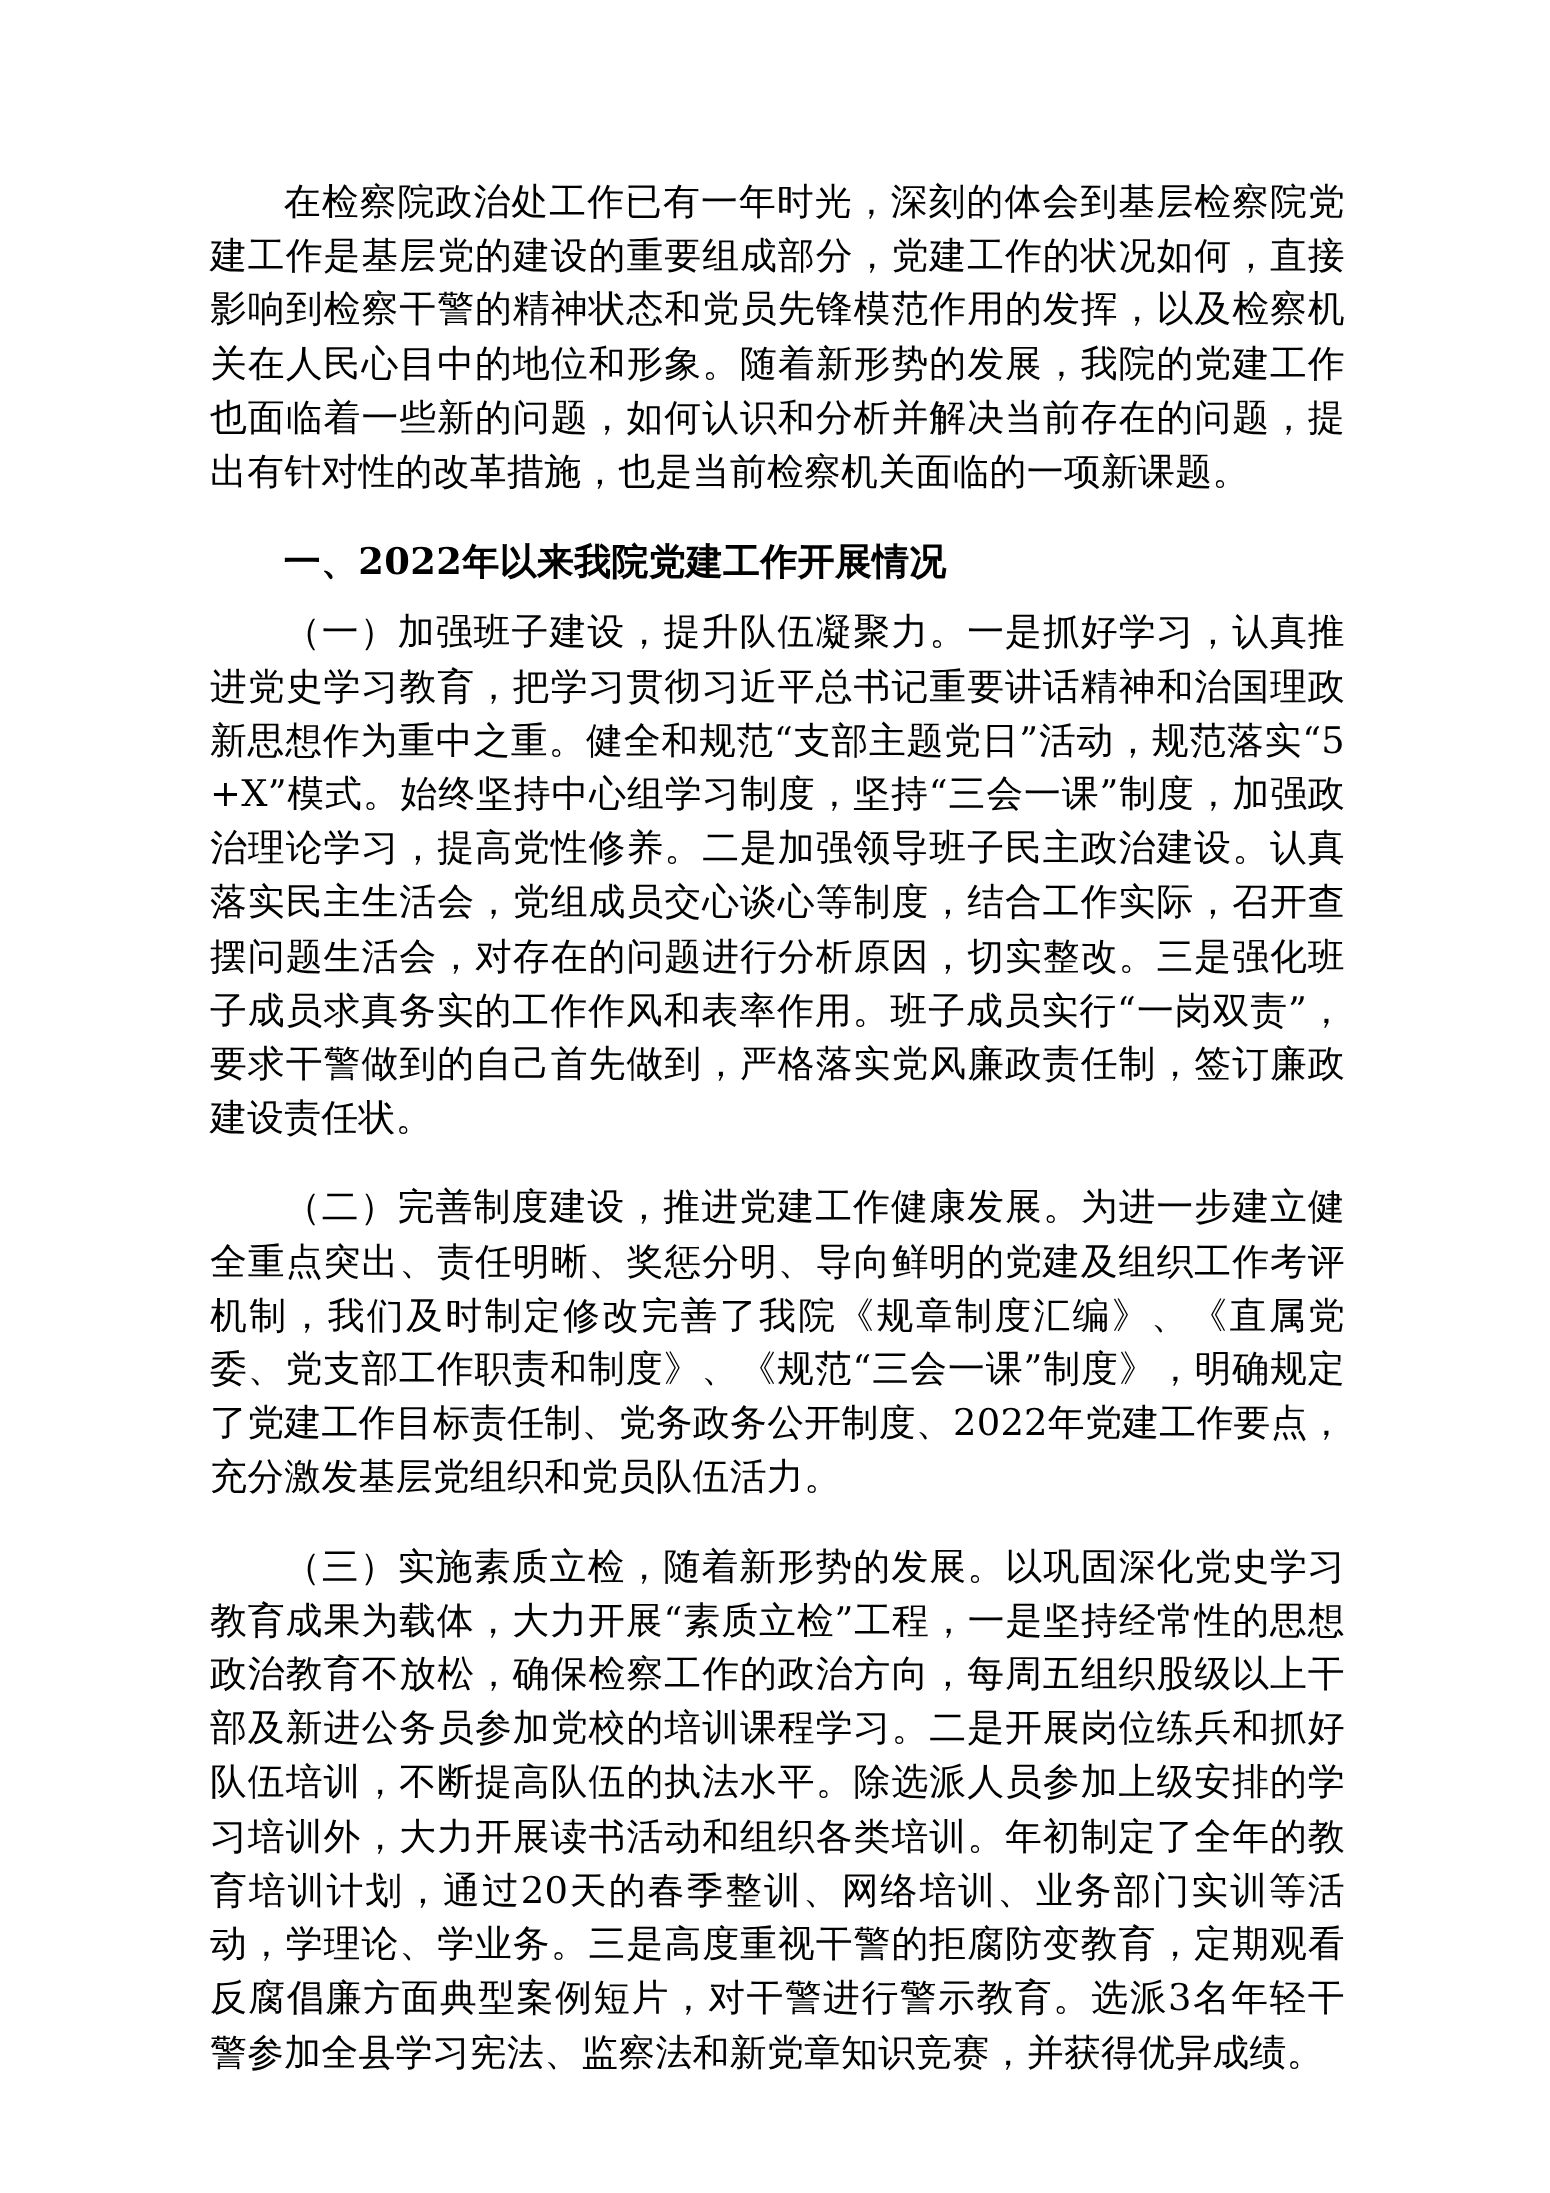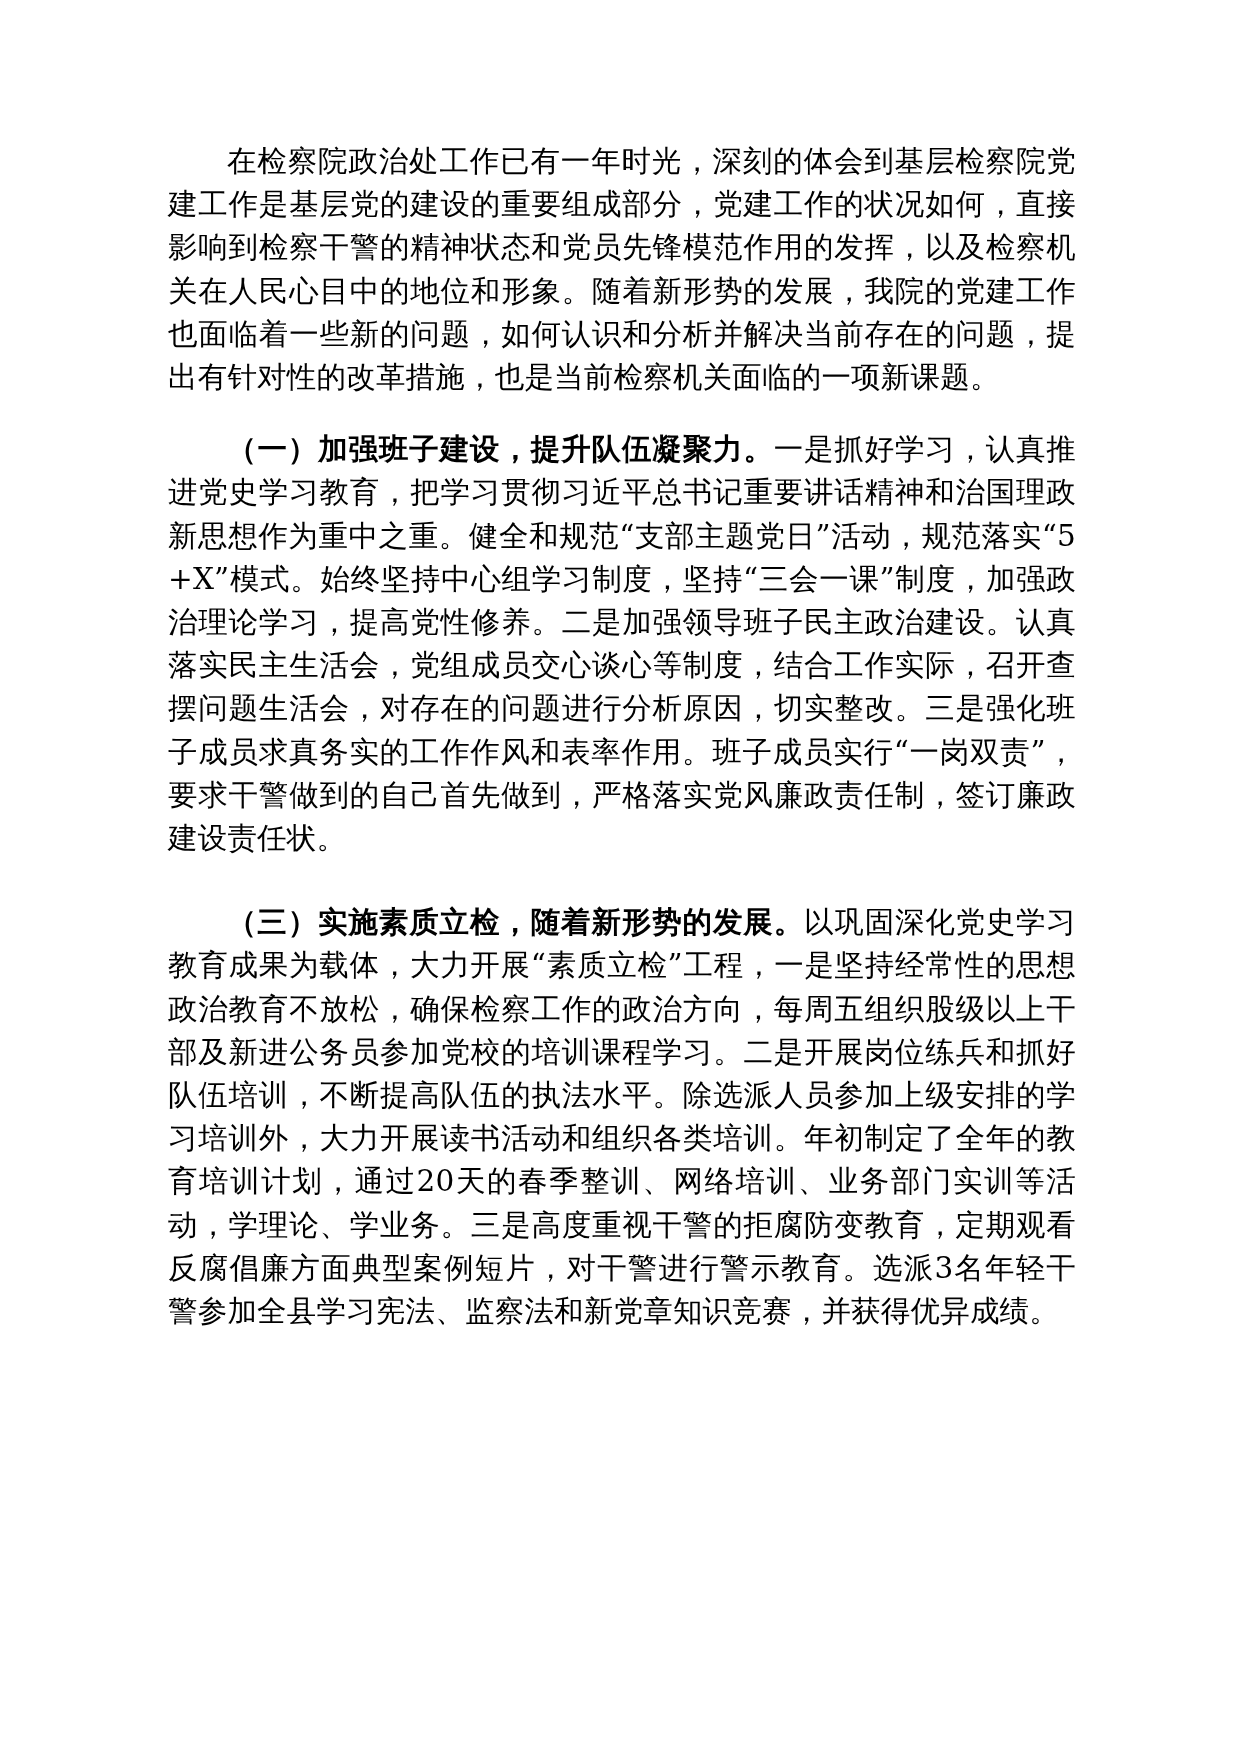--- a/index.html
+++ b/index.html
@@ -43,40 +43,42 @@
     line-height: 43.2px;
     text-indent: 2em;
     font-weight: 700;
     letter-spacing: 0.3px;
     text-align: left;
   }
   p.sub {
     margin: 14px 0 2px 0;
   }
   p.sub .lead {
-    font-weight: 700;
+    font-weight: 400;
     letter-spacing: 0.3px;
   }
   .spacer-sm { height: 12px; }
 </style>
 </head>
 <body>
 
 <div class="page">
   <div class="doc-body">
 
     <p class="para">在检察院政治处工作已有一年时光，深刻的体会到基层检察院党建工作是基层党的建设的重要组成部分，党建工作的状况如何，直接影响到检察干警的精神状态和党员先锋模范作用的发挥，以及检察机关在人民心目中的地位和形象。随着新形势的发展，我院的党建工作也面临着一些新的问题，如何认识和分析并解决当前存在的问题，提出有针对性的改革措施，也是当前检察机关面临的一项新课题。</p>
 
     <div class="spacer-sm"></div>
 
 
+    <p class="heading">一、2022年以来我院党建工作开展情况</p>
 
     <p class="para sub"><span class="lead">（一）加强班子建设，提升队伍凝聚力。</span><span>一是抓好学习，认真推进党史学习教育，把学习贯彻习近平总书记重要讲话精神和治国理政新思想作为重中之重。健全和规范“支部主题党日”活动，规范落实“5+X”模式。始终坚持中心组学习制度，坚持“三会一课”制度，加强政治理论学习，提高党性修养。二是加强领导班子民主政治建设。认真落实民主生活会，党组成员交心谈心等制度，结合工作实际，召开查摆问题生活会，对存在的问题进行分析原因，切实整改。三是强化班子成员求真务实的工作作风和表率作用。班子成员实行“一岗双责”，要求干警做到的自己首先做到，严格落实党风廉政责任制，签订廉政建设责任状。</span></p>
 
     <div class="spacer-sm"></div>
 
+    <p class="para sub"><span class="lead">（二）完善制度建设，推进党建工作健康发展。</span><span>为进一步建立健全重点突出、责任明晰、奖惩分明、导向鲜明的党建及组织工作考评机制，我们及时制定修改完善了我院《规章制度汇编》、《直属党委、党支部工作职责和制度》、《规范“三会一课”制度》，明确规定了党建工作目标责任制、党务政务公开制度、2022年党建工作要点，充分激发基层党组织和党员队伍活力。</span></p>
 
     <div class="spacer-sm"></div>
 
     <p class="para sub"><span class="lead">（三）实施素质立检，随着新形势的发展。</span><span>以巩固深化党史学习教育成果为载体，大力开展“素质立检”工程，一是坚持经常性的思想政治教育不放松，确保检察工作的政治方向，每周五组织股级以上干部及新进公务员参加党校的培训课程学习。二是开展岗位练兵和抓好队伍培训，不断提高队伍的执法水平。除选派人员参加上级安排的学习培训外，大力开展读书活动和组织各类培训。年初制定了全年的教育培训计划，通过20天的春季整训、网络培训、业务部门实训等活动，学理论、学业务。三是高度重视干警的拒腐防变教育，定期观看反腐倡廉方面典型案例短片，对干警进行警示教育。选派3名年轻干警参加全县学习宪法、监察法和新党章知识竞赛，并获得优异成绩。</span></p>
 
   </div>
 </div>
 
 </body></html>

